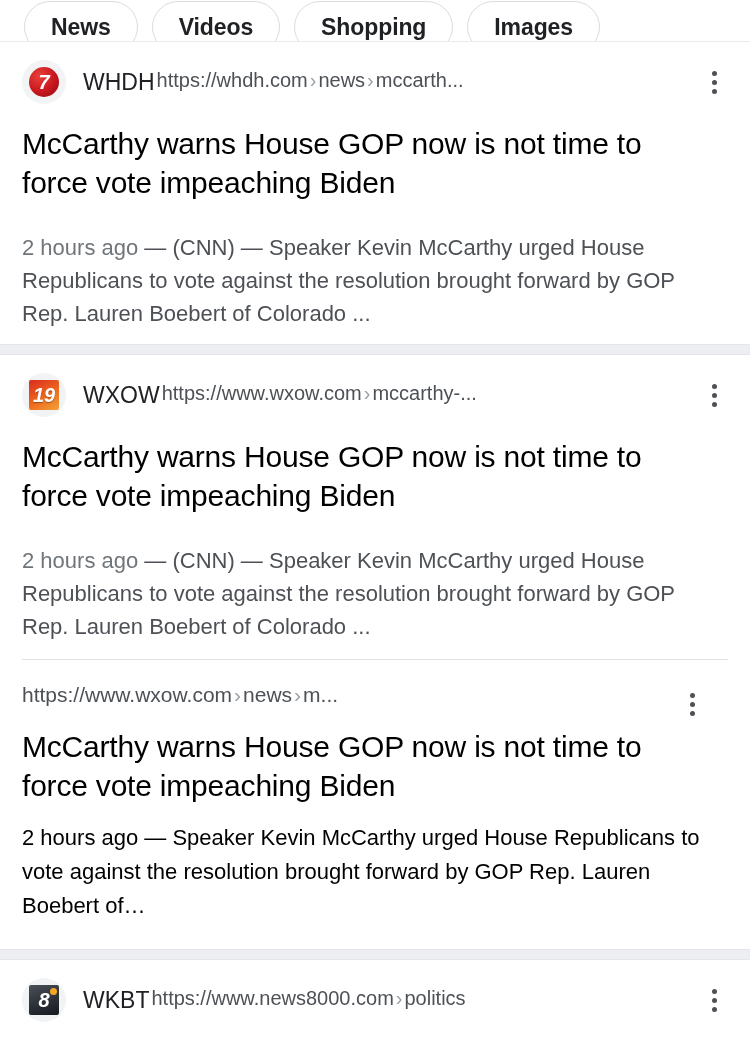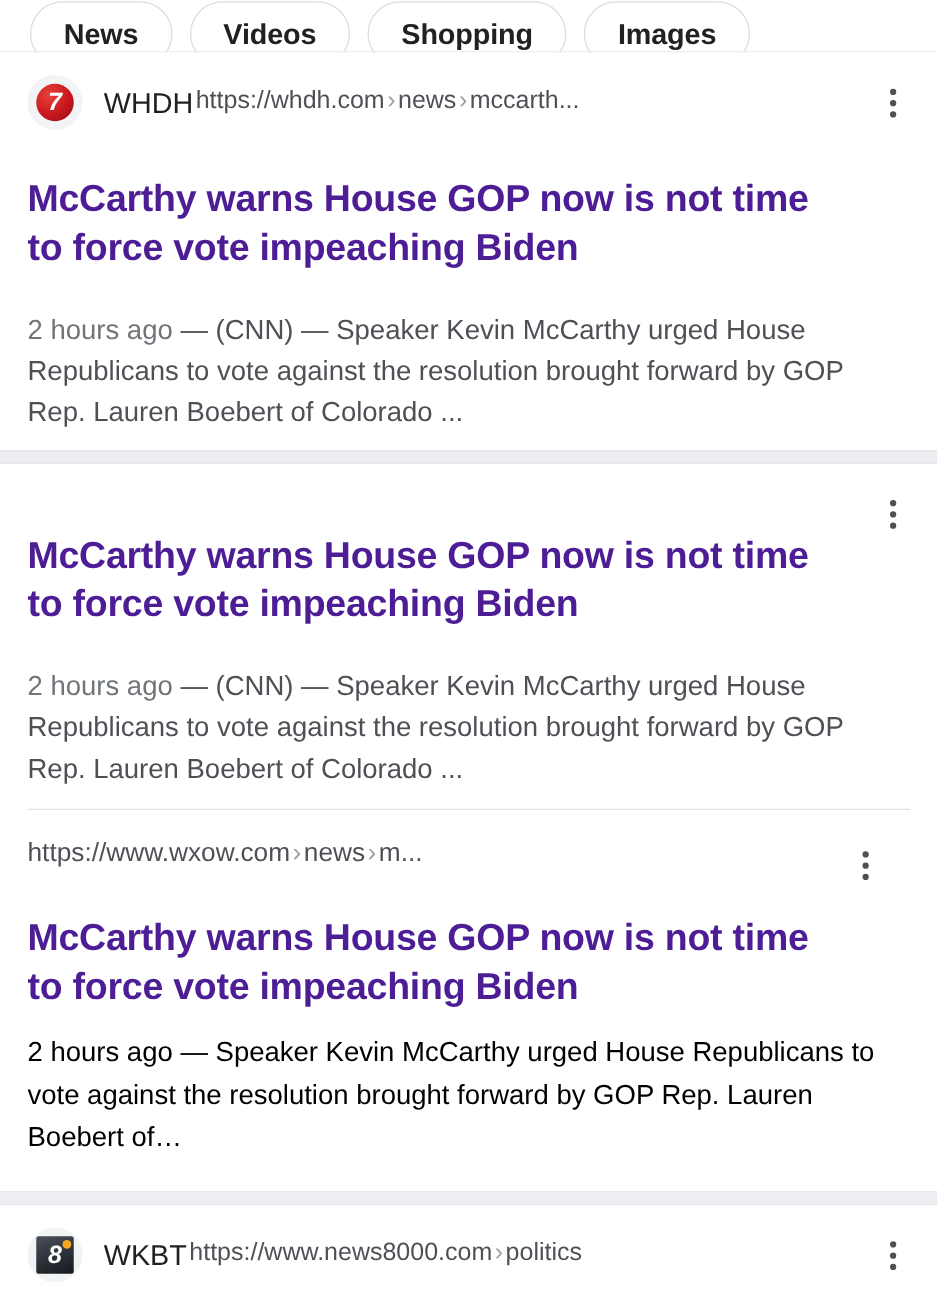--- a/index.html
+++ b/index.html
@@ -140,25 +140,25 @@
   }
   .kebab i {
     display: block;
     width: 5px; height: 5px;
     border-radius: 50%;
     background: #4d5156;
   }
 
   .title {
     display: block;
-    margin-top: 36px;
+    margin-top: 20px;
     font-size: 30px;
     line-height: 39px;
-    color: #4c1d95;
-    font-weight: 700;
+    color: #000000;
+    font-weight: 400;
     letter-spacing: -0.2px;
     max-width: 650px;
     text-decoration: none;
   }
   .title.wide { max-width: 660px; }
 
   .snippet {
     margin-top: 29px;
     font-size: 22px;
     line-height: 33px;
@@ -220,20 +220,29 @@
       <i></i>
       <i></i>
     </div>
   <a class="title">McCarthy warns House GOP now is not time to force vote impeaching Biden</a>
   <div class="snippet"><span class="date">2 hours ago</span> <span>— (CNN) — Speaker Kevin McCarthy urged House Republicans to vote against the resolution brought forward by GOP Rep. Lauren Boebert of Colorado ...</span></div>
 </div>
 
 <div class="band"></div>
 
 <div class="result">
+  <div class="result-head">
+    <div class="favicon">
+      <div class="fav-inner fav-wxow">19</div>
+    </div>
+    <div class="site-meta">
+      <div class="site-name">WXOW</div>
+      <div class="site-url"><span>https://www.wxow.com</span><span class="sep">›</span><span>mccarthy-...</span></div>
+    </div>
+  </div>
   <div class="kebab">
       <i></i>
       <i></i>
       <i></i>
     </div>
   <a class="title">McCarthy warns House GOP now is not time to force vote impeaching Biden</a>
   <div class="snippet"><span class="date">2 hours ago</span> <span>— (CNN) — Speaker Kevin McCarthy urged House Republicans to vote against the resolution brought forward by GOP Rep. Lauren Boebert of Colorado ...</span></div>
 
   <div class="subresult">
     <div class="site-url"><span>https://www.wxow.com</span><span class="sep">›</span><span>news</span><span class="sep">›</span><span>m...</span></div>

